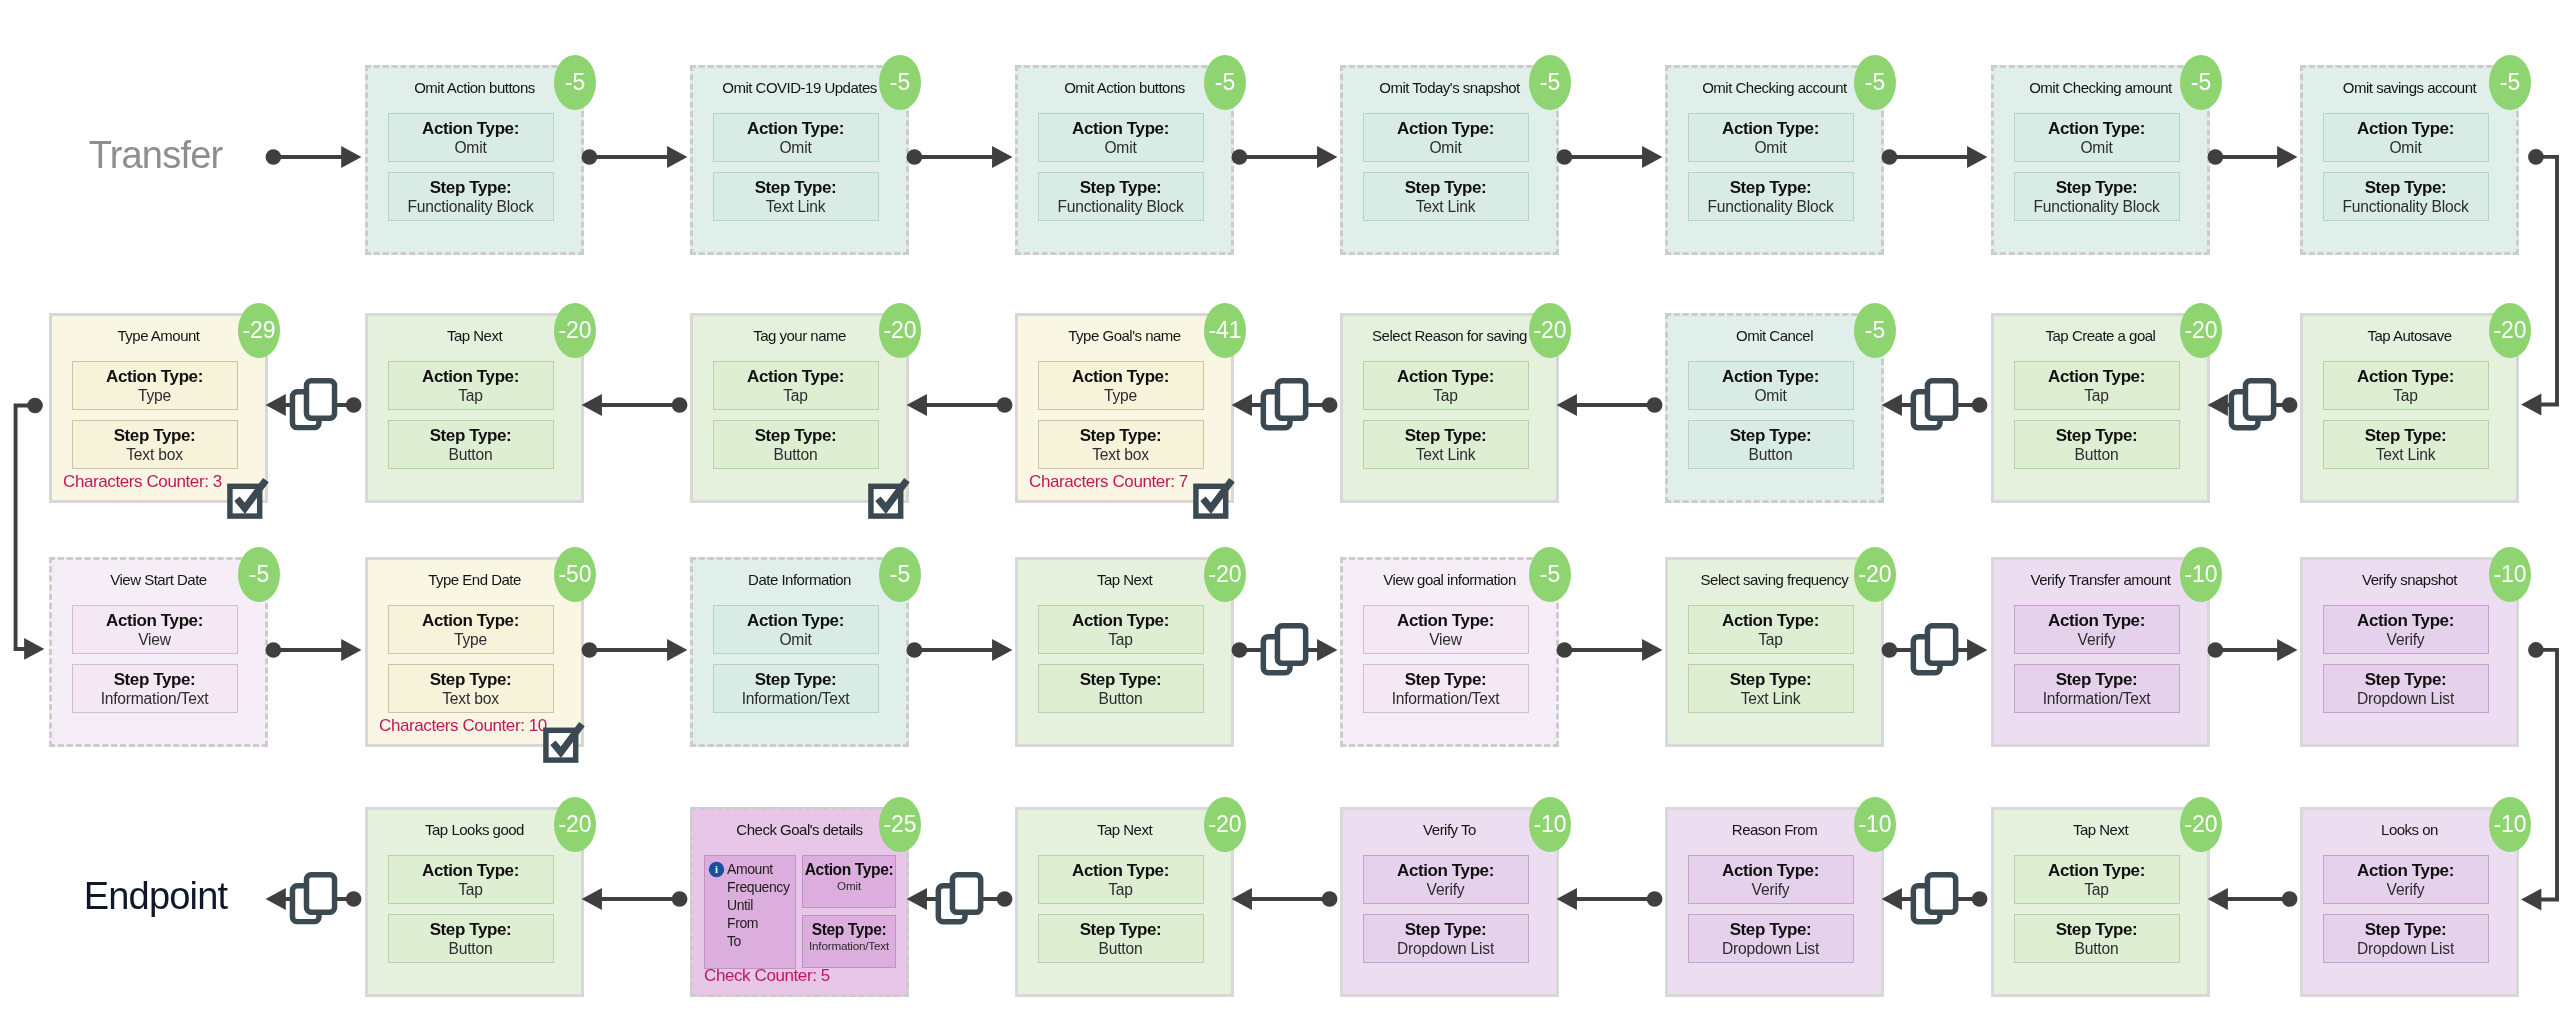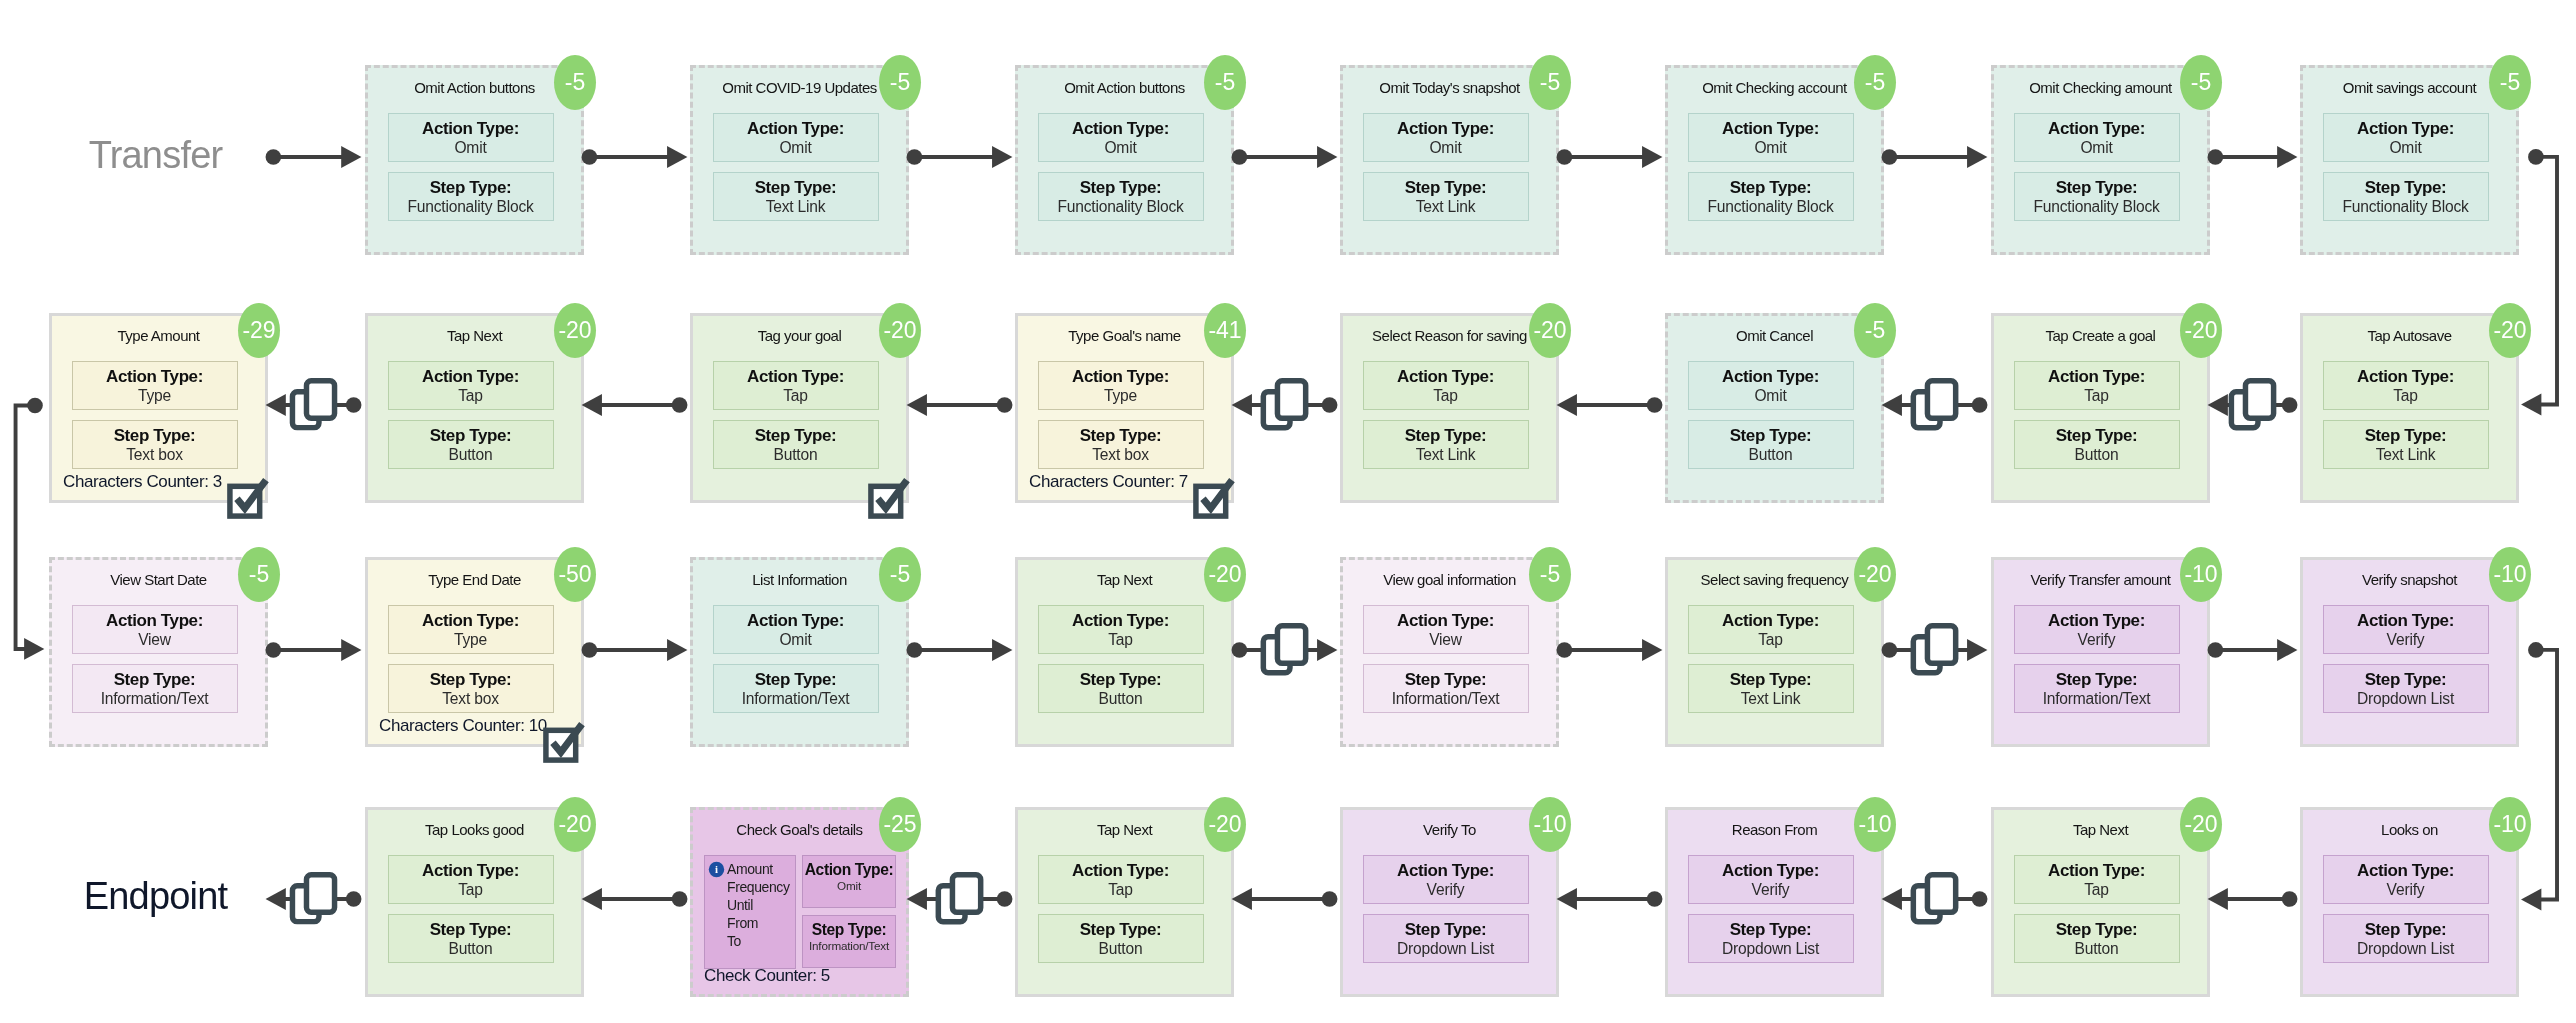--- a/index.html
+++ b/index.html
@@ -16,21 +16,21 @@
               font-size:15px;letter-spacing:-0.5px;color:#151515;white-space:nowrap;}
   .tbox{position:absolute;left:19.5px;width:166px;height:49px;border:1.6px solid;
         text-align:center;padding-top:4.7px;box-sizing:border-box;}
   .tbox .lbl{font-size:17px;font-weight:bold;color:#101010;letter-spacing:-0.4px;}
   .tbox .val{font-size:15.6px;color:#2c2c2c;letter-spacing:-0.2px;}
   .tbox.small{width:94px;height:53px;}
   .tbox.small .lbl{font-size:15.6px;}
   .tbox.small .val{font-size:11.7px;}
   .box1{top:45px;}
   .box2{top:104px;}
-  .counter{position:absolute;left:11px;top:156px;font-size:17px;color:#0f172a;
+  .counter{position:absolute;left:11px;top:156px;font-size:17px;color:#be185d;
            letter-spacing:-0.4px;white-space:nowrap;}
   .details-box{position:absolute;left:11px;top:45px;width:92px;height:114px;
                border:1.6px solid;box-sizing:border-box;}
   .detail-lines{margin:3.9px 1.6px 0 22px;font-size:14px;line-height:18px;color:#1d1d1d;
                 letter-spacing:-0.4px;}
   .info-ic{position:absolute;left:3.1px;top:4.7px;}
   .checkbox{position:absolute;right:-7.8px;bottom:-20.3px;z-index:4;}
   .conn{position:absolute;}
 </style>
 </head>
@@ -147,21 +147,21 @@
     <div class="lbl">Action Type:</div>
     <div class="val">Tap</div>
   </div>
       <div class="tbox box2" style="background:#deeed3;border-color:#b7d1a9">
     <div class="lbl">Step Type:</div>
     <div class="val">Button</div>
   </div>
     </div>
     <div class="card solid" style="left: 690px; top: 313px; background: rgb(229, 241, 221); border-color: rgb(216, 216, 216);">
       <div class="badge" style="background:#8ed471">-20</div>
-  <div class="card-title">Tag your goal</div>
+  <div class="card-title">Tag your name</div>
       <div class="tbox box1" style="background:#deeed3;border-color:#b7d1a9">
     <div class="lbl">Action Type:</div>
     <div class="val">Tap</div>
   </div>
       <div class="tbox box2" style="background:#deeed3;border-color:#b7d1a9">
     <div class="lbl">Step Type:</div>
     <div class="val">Button</div>
   </div>
       <svg class="checkbox" width="47" height="47" viewBox="0 0 60 60">
       <rect x="5" y="17" width="38" height="38" fill="#ffffff" stroke="#3b4a52" stroke-width="7"></rect>
@@ -257,21 +257,21 @@
     <div class="val">Text box</div>
   </div>
       <div class="counter">Characters Counter: 10</div>
       <svg class="checkbox" width="47" height="47" viewBox="0 0 60 60">
       <rect x="5" y="17" width="38" height="38" fill="#ffffff" stroke="#3b4a52" stroke-width="7"></rect>
       <path d="M 14 33 L 24 45 L 51 9" fill="none" stroke="#3b4a52" stroke-width="9"></path>
       </svg>
     </div>
     <div class="card dashed" style="left: 690px; top: 557px; background: rgb(224, 239, 233); border-color: rgb(204, 204, 204);">
       <div class="badge" style="background:#8ed471">-5</div>
-  <div class="card-title">List Information</div>
+  <div class="card-title">Date Information</div>
       <div class="tbox box1" style="background:#d8ece5;border-color:#b4d3cb">
     <div class="lbl">Action Type:</div>
     <div class="val">Omit</div>
   </div>
       <div class="tbox box2" style="background:#d8ece5;border-color:#b4d3cb">
     <div class="lbl">Step Type:</div>
     <div class="val">Information/Text</div>
   </div>
     </div>
     <div class="card solid" style="left: 1015px; top: 557px; background: rgb(229, 241, 221); border-color: rgb(216, 216, 216);">

